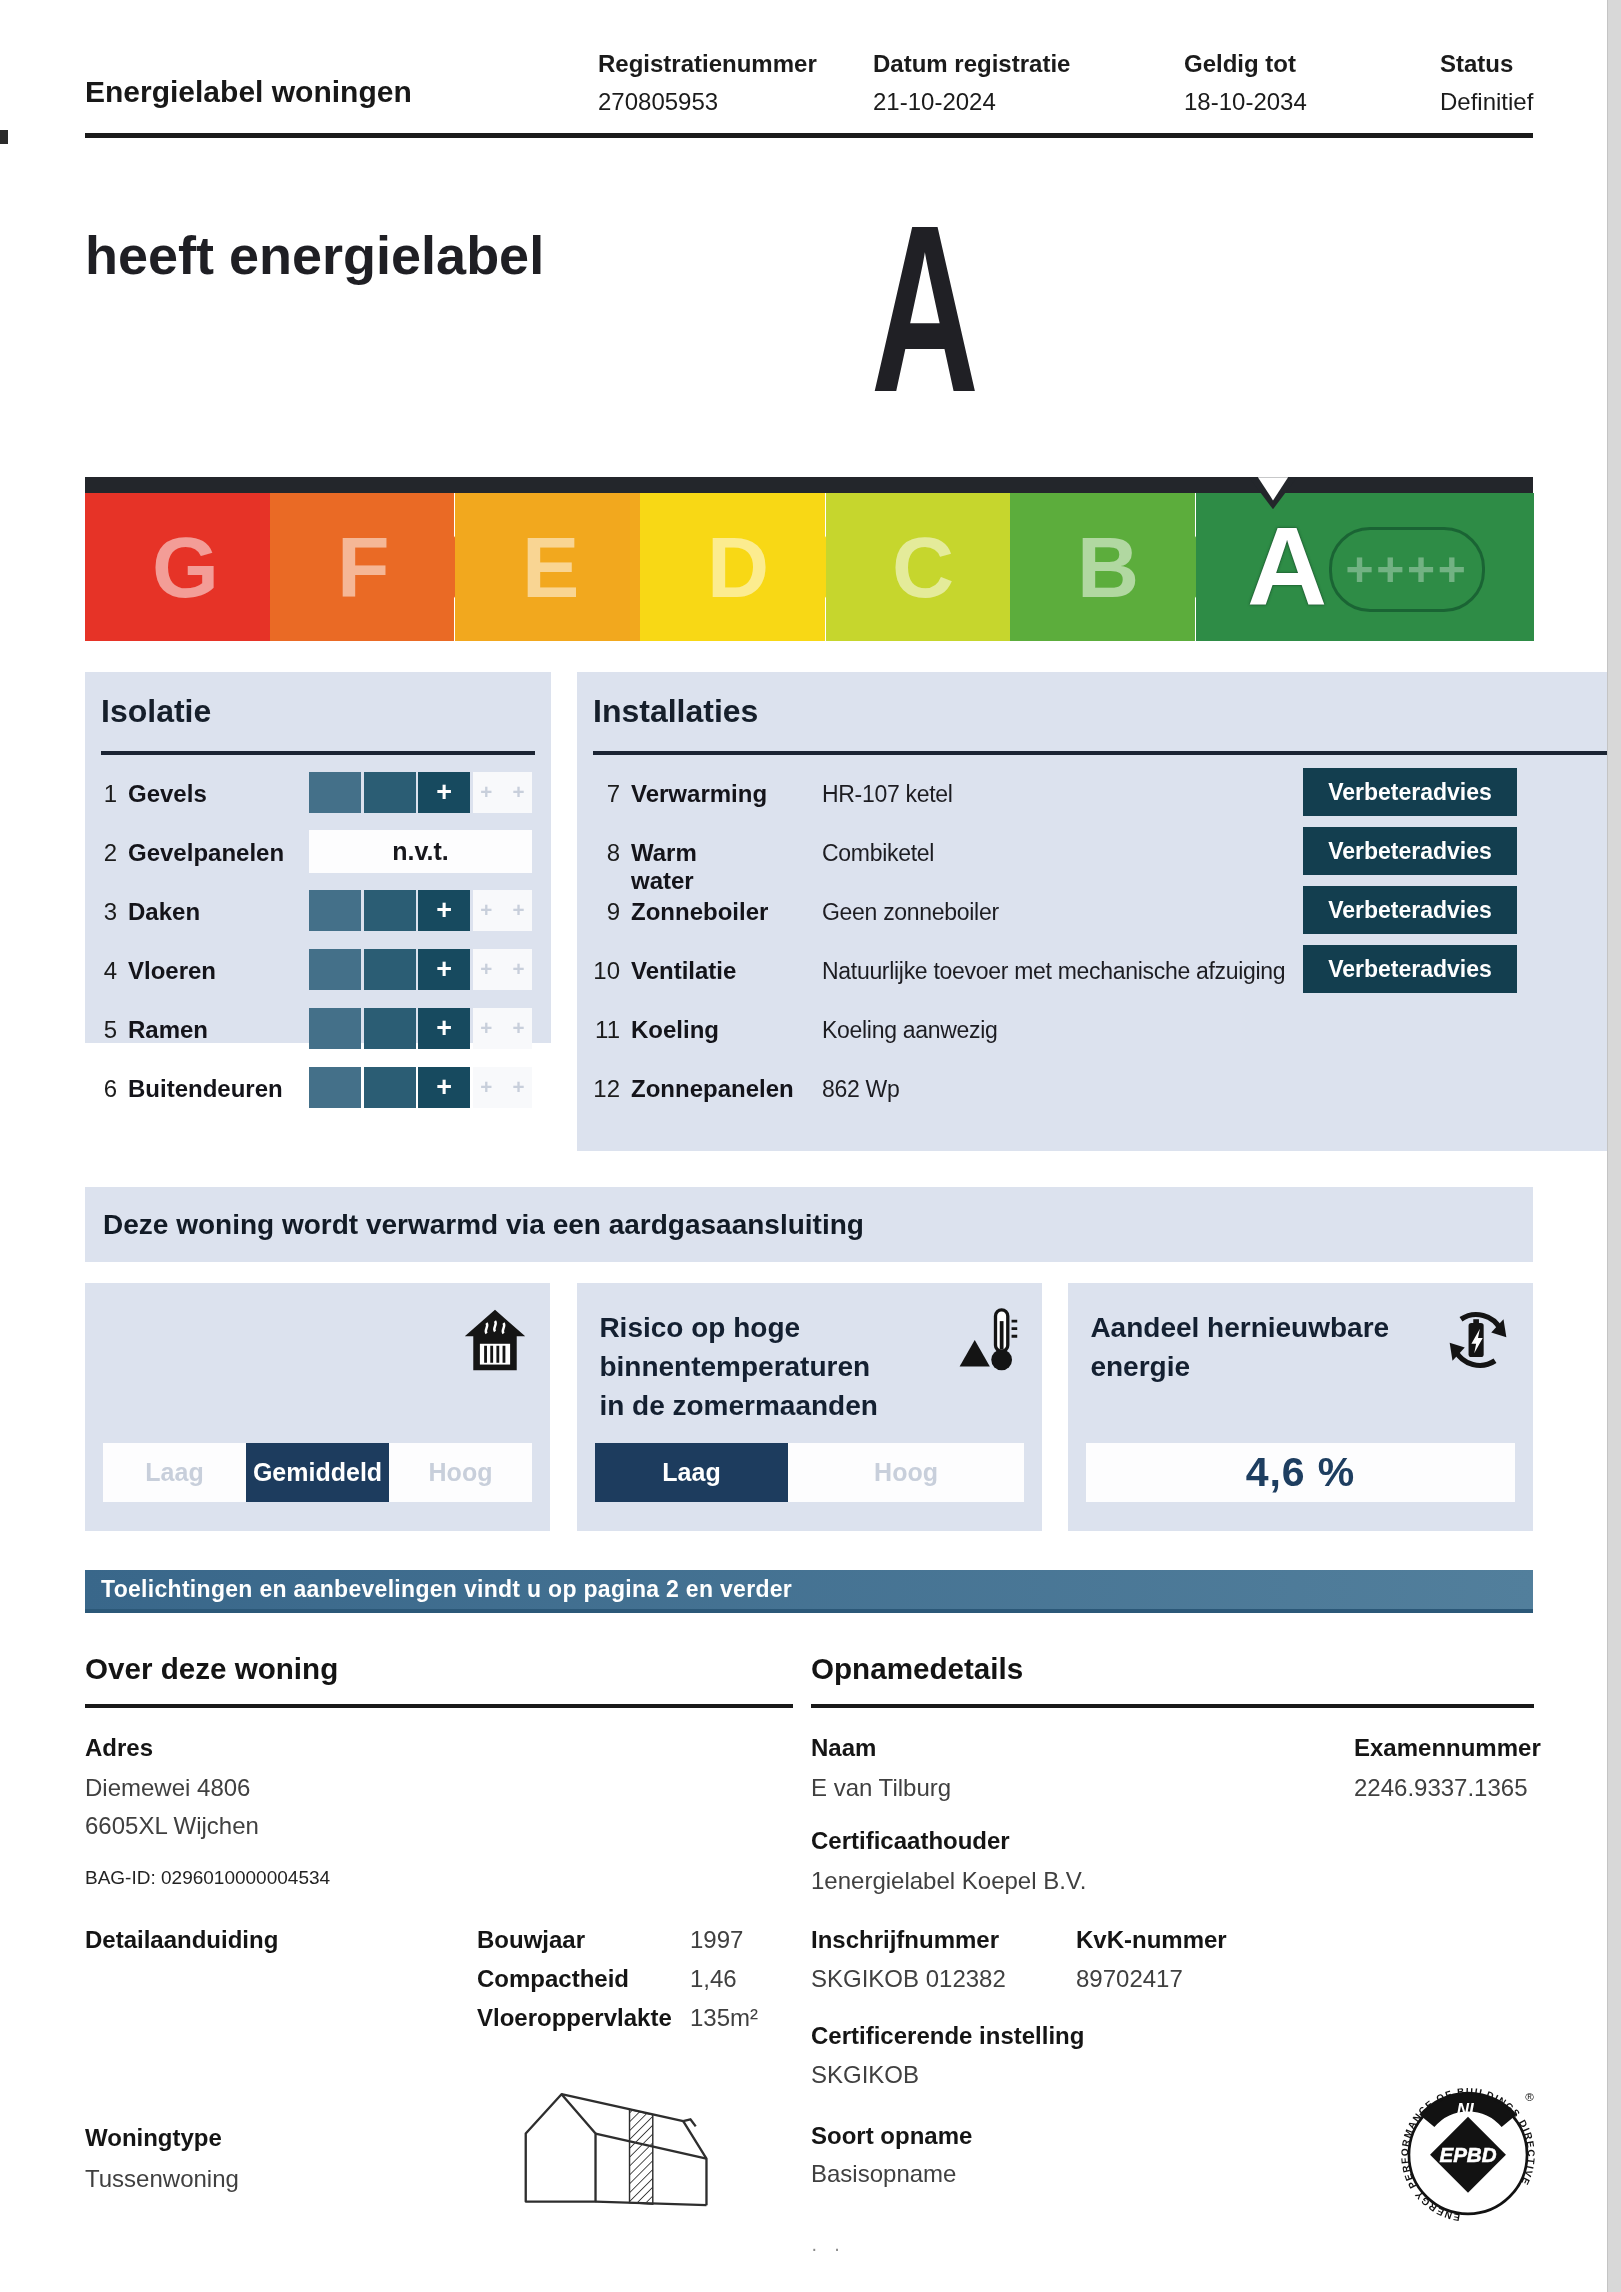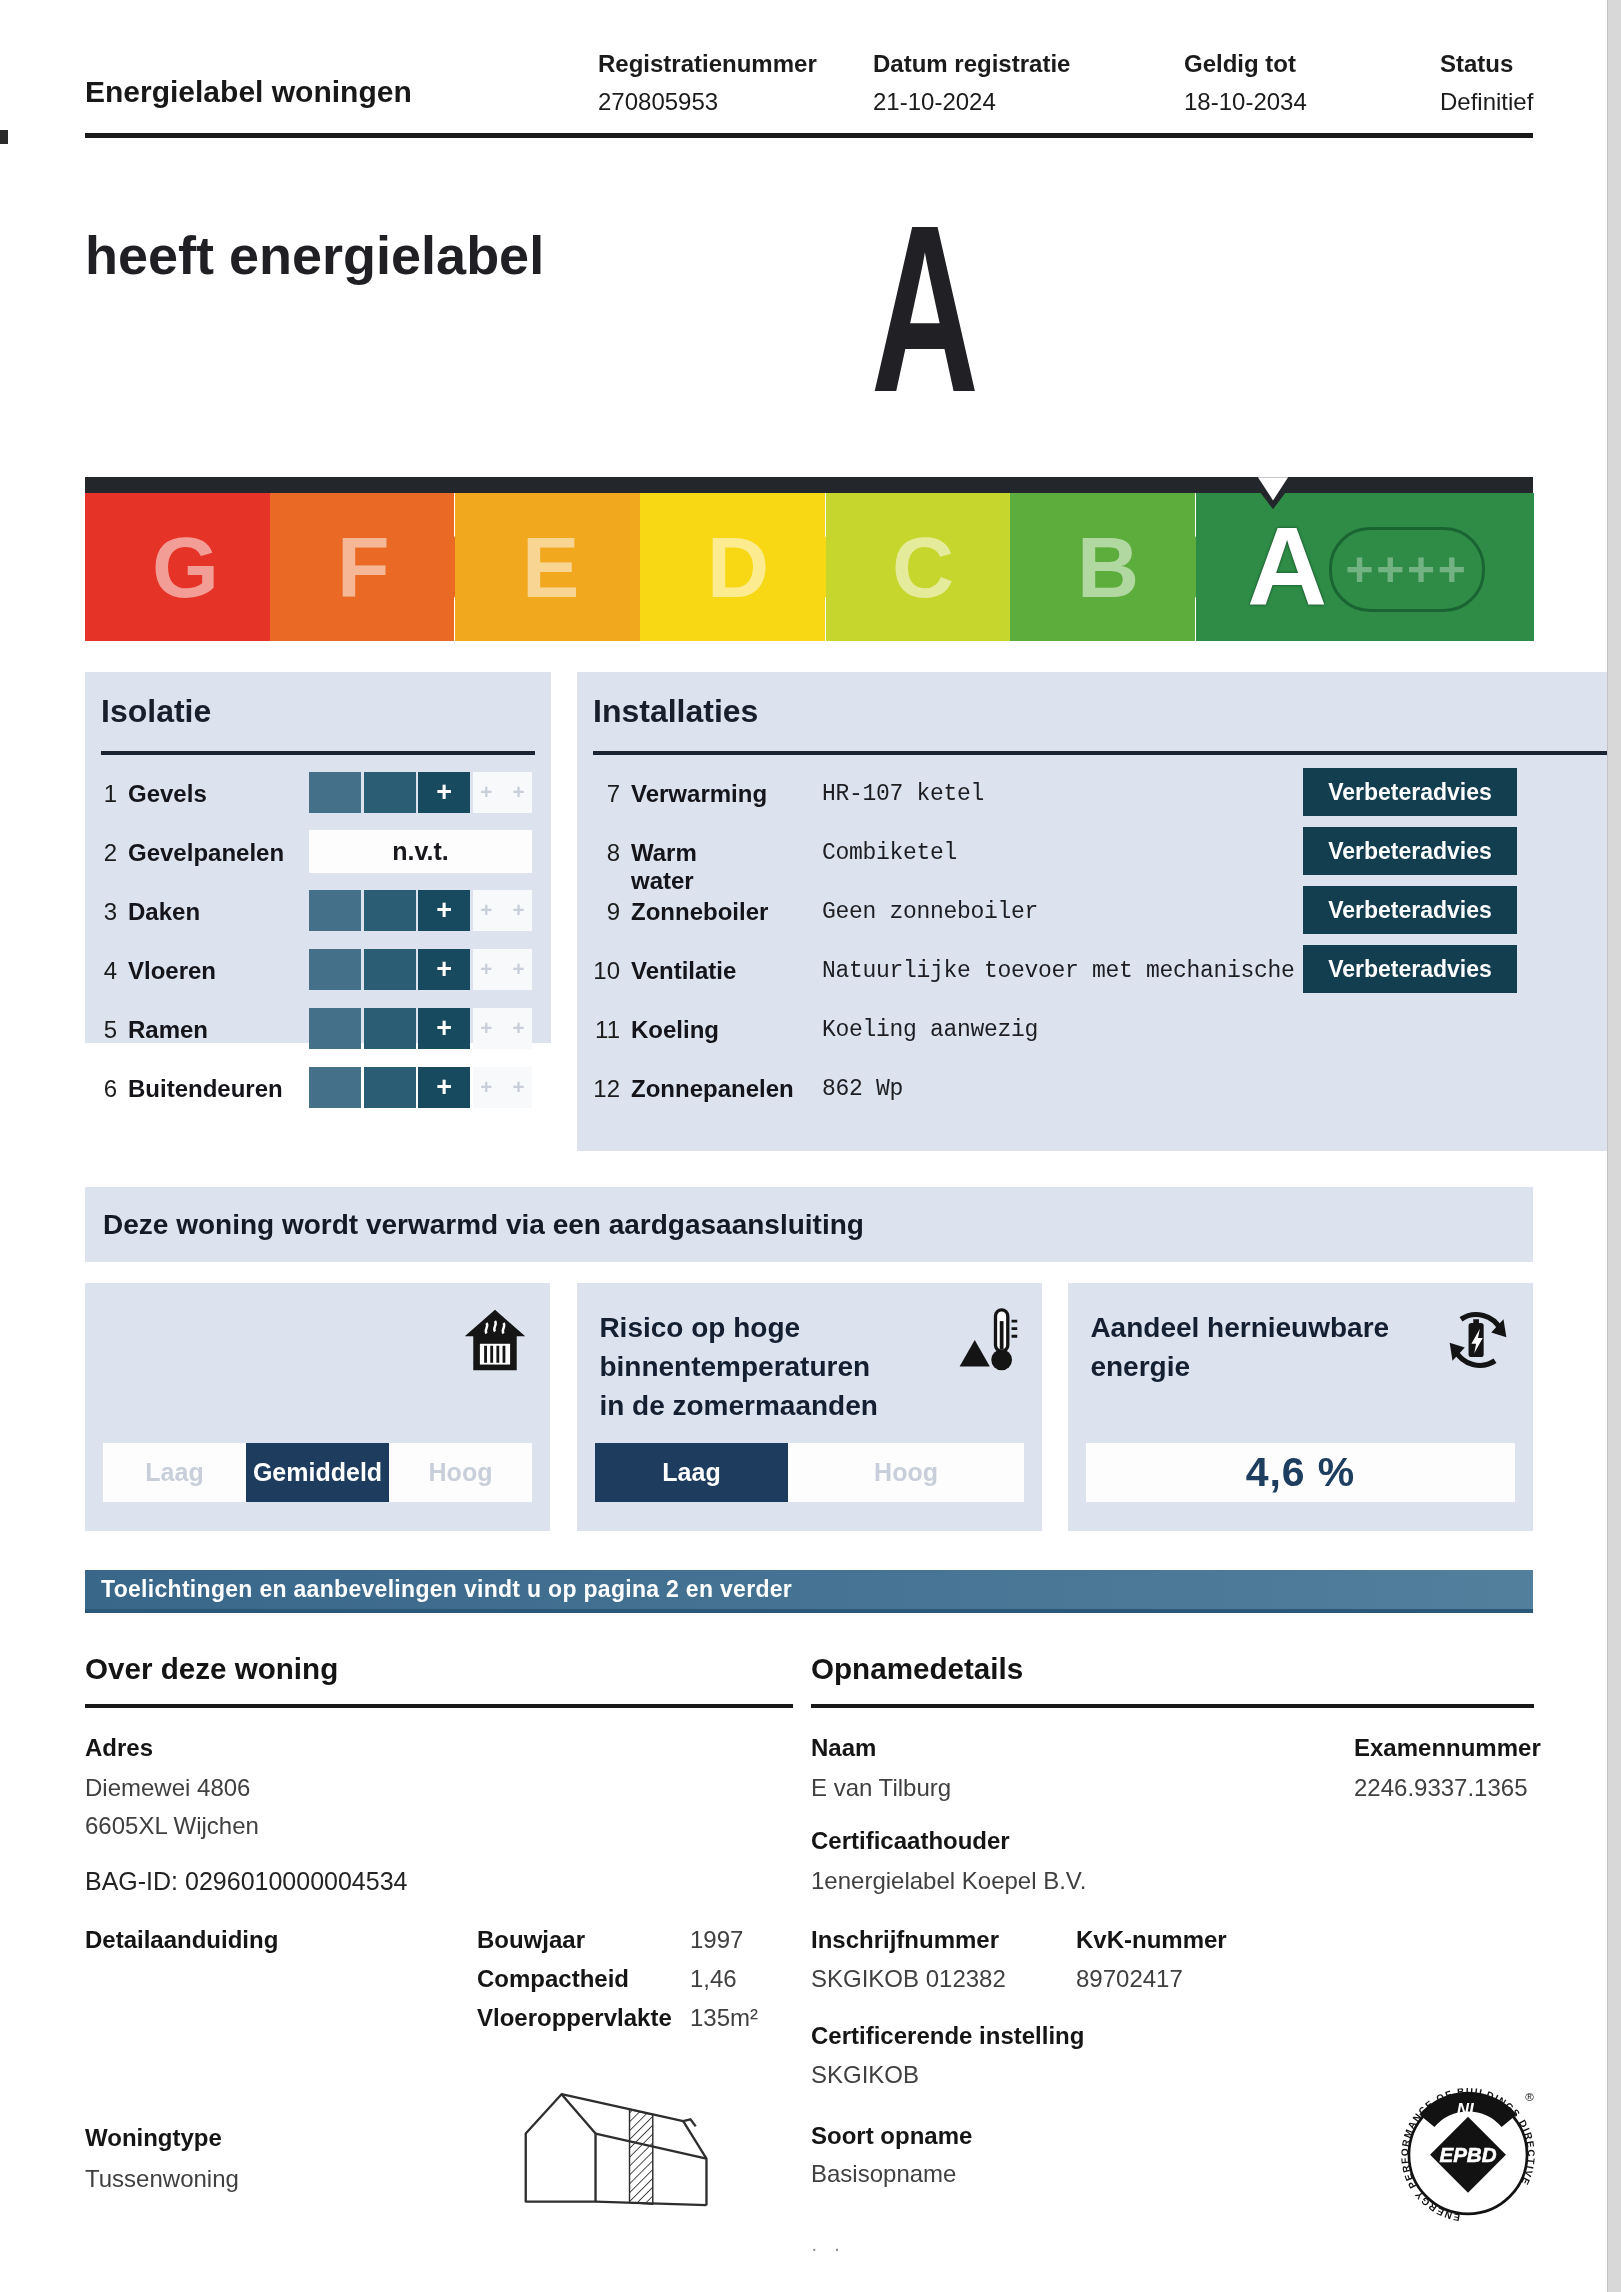--- a/index.html
+++ b/index.html
@@ -27,21 +27,21 @@
   .notch{left:1164px;top:0;}
   
   .panel{background:#dce2ee;}
   #panel-iso{left:85px;top:672px;width:466px;height:371px;}
   #panel-inst{left:577px;top:672px;width:1096px;height:479px;}
   .panel-title{position:absolute;left:16px;top:20.6px;font-size:32px;font-weight:bold;color:#161f2b;}
   .panel-rule{position:absolute;left:16px;right:16px;top:79px;height:3.6px;background:#1b2433;}
   .prow{position:absolute;height:48px;display:block;}
   .prow .num{position:absolute;top:11.6px;font-size:24px;text-align:right;color:#1c1c1c;}
   .prow .lbl{position:absolute;top:11.6px;font-size:24px;font-weight:bold;color:#14141a;}
-  .prow .val{position:absolute;left:245px;top:12.5px;font-size:23px;letter-spacing:-0.3px;color:#1d1d22;white-space:nowrap;font-family:Liberation Mono, monospace;}
+  .prow .val{position:absolute;left:245px;top:12.5px;font-size:23px;letter-spacing:-0.3px;color:#1d1d22;white-space:nowrap;}
   .iso-num{left:9px;width:23px;} .iso-lbl{left:43px;}
   .inst-num{left:9px;width:34px;} .inst-lbl{left:54px;}
   .ratebar{position:absolute;left:224px;top:3.6px;width:223px;height:41px;display:flex;gap:2.7px;}
   .seg{flex:1;display:flex;align-items:center;justify-content:center;}
   .seg1{background:#447089;} .seg2{background:#2b5d74;}
   .seg3{background:#174a5f;color:#fff;font-size:27px;font-weight:bold;}
   .seg4{background:#f8f9fb;color:#c8cfdb;font-size:20.6px;font-weight:bold;letter-spacing:7.2px;padding-left:7.2px;}
   .nvtbox{position:absolute;left:224px;top:2.7px;width:223px;height:43px;background:#fdfdfe;display:flex;align-items:center;justify-content:center;font-size:25px;font-weight:bold;color:#17171c;}
   .advice-btn{position:absolute;left:726px;top:0;width:214px;height:48px;background:#133e4f;color:#ffffff;font-size:23px;font-weight:bold;display:flex;align-items:center;justify-content:center;cursor:pointer;}
   
@@ -57,21 +57,21 @@
   .opt.on{background:#1d3c5e;color:#ffffff;}
   .bigval{position:absolute;left:18px;right:18px;top:160px;height:59px;background:#fdfdfe;display:flex;align-items:center;justify-content:center;font-size:41px;font-weight:bold;color:#1e3e60;letter-spacing:0.9px;}
   
   #banner{left:85px;top:1570px;width:1448px;height:39px;background:linear-gradient(90deg,#39678a,#527f9c);border-bottom:4.5px solid #2b5878;display:flex;align-items:center;}
   #banner span{margin-left:16px;color:#fff;font-size:23px;font-weight:bold;letter-spacing:0.3px;}
   
   .sec-title{font-size:29.6px;font-weight:bold;color:#141414;top:1652px;}
   .sec-rule{top:1704px;height:3.6px;background:#191919;}
   .fl{font-size:24px;font-weight:bold;color:#151515;}
   .fv{font-size:24px;color:#404040;}
-  .small{font-size:25px;color:#232323;}
+  .small{font-size:19px;color:#232323;}
   .dots{left:811px;top:2237px;font-size:19.7px;color:#8a8a8a;letter-spacing:5.4px;}
 </style>
 </head>
 <body>
 
 <div id="page">
 
   <div class="abs hdr-title">Energielabel woningen</div>
   <div class="abs hdr-field-label" style="left:598px">Registratienummer</div>
   <div class="abs hdr-field-value" style="left:598px">270805953</div>

